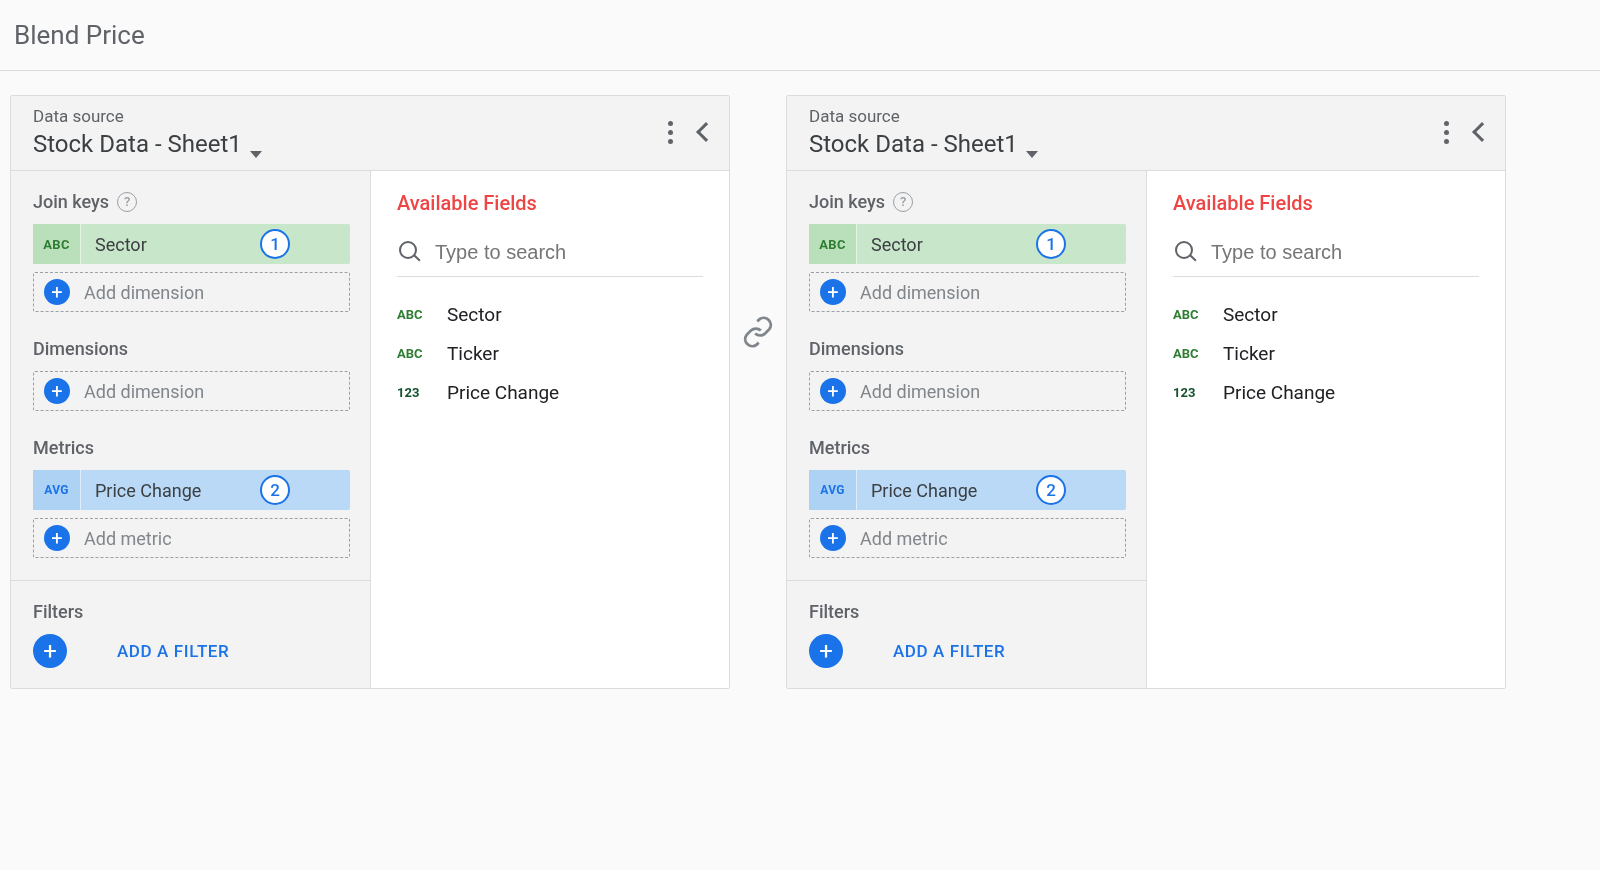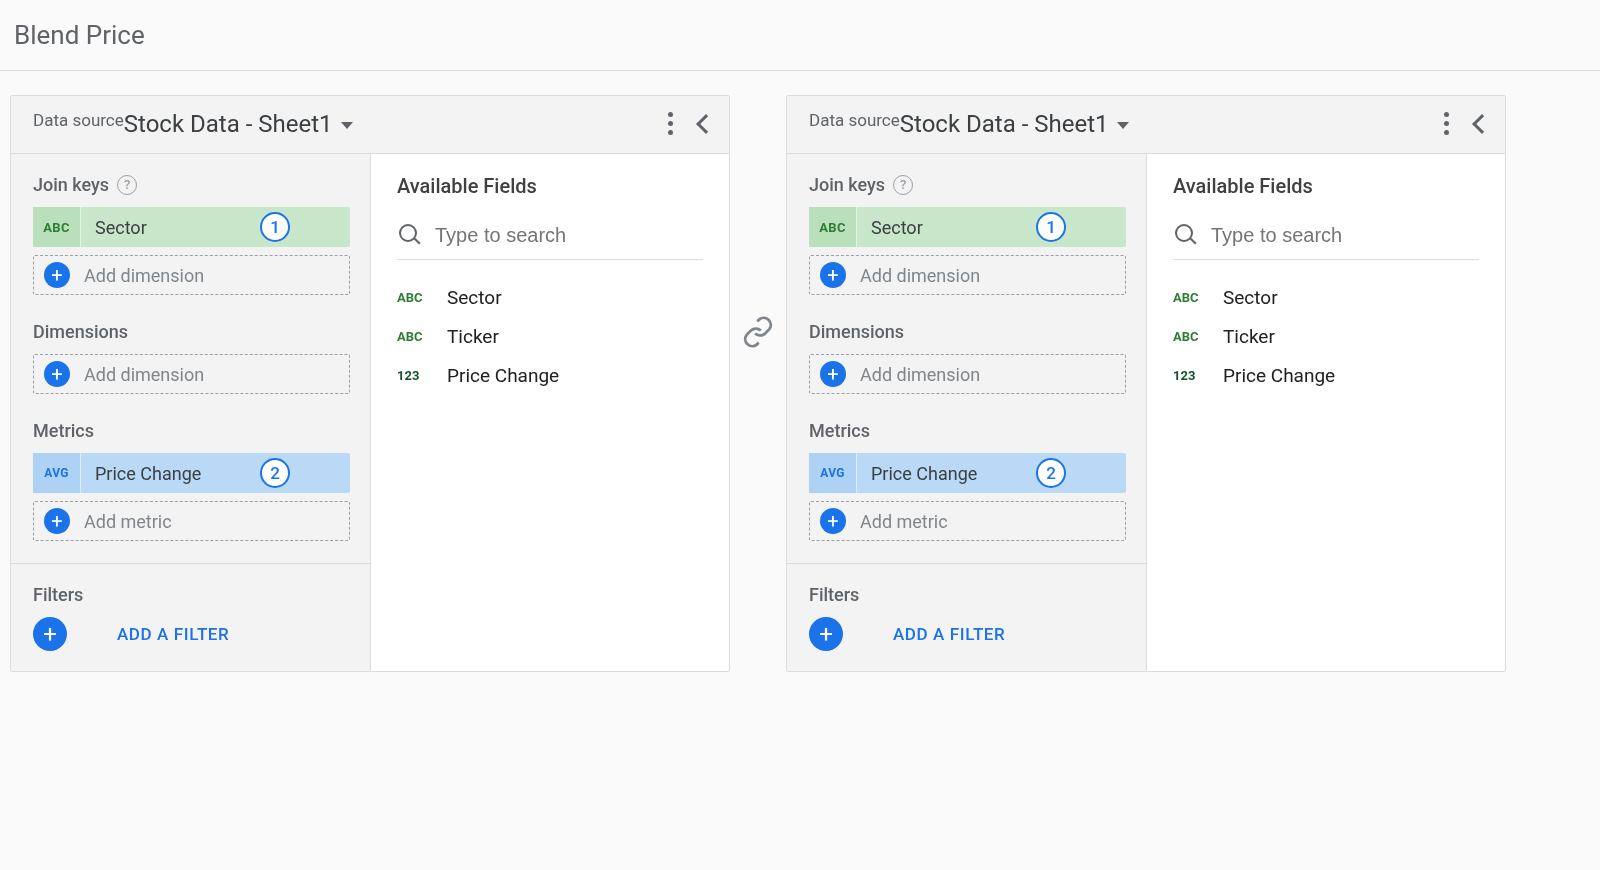--- a/index.html
+++ b/index.html
@@ -34,27 +34,27 @@
     display: flex;
     flex-direction: column;
   }
   .panel-header {
     background: #f3f3f3;
     border-bottom: 1px solid #dadce0;
     display: flex;
     align-items: center;
     padding: 10px 16px 12px 22px;
   }
-  .panel-header-info { flex: 1; display: flex; }
+  .panel-header-info { flex: 1; display: flex; flex-direction: column; }
   .ds-label {
     font-size: 17px;
     color: #5f6368;
     margin-bottom: 4px;
   }
-  .ds-name-row { display: flex; align-items: center; gap: 8px; cursor: pointer; }
+  .ds-name-row { display: flex; align-items: flex-end; gap: 8px; cursor: pointer; }
   .ds-name { font-size: 24px; color: #3c4043; font-weight: 400; }
   .caret-down {
     width: 0; height: 0;
     border-left: 6px solid transparent;
     border-right: 6px solid transparent;
     border-top: 7px solid #5f6368;
     margin-top: 4px;
   }
   .header-actions { display: flex; align-items: center; gap: 20px; color: #5f6368; }
   .kebab {
@@ -149,21 +149,21 @@
   .plus-circle.big { width: 34px; height:34px; font-size:24px; }
 
   .spacer-h { height: 26px; }
   .hr { border-top: 1px solid #dadce0; margin: 22px -20px 20px -22px; }
 
   .filters-row { display:flex; align-items:center; gap: 12px; cursor:pointer;}
   .filters-row .text {
     color:#1a73e8; font-size: 17px; font-weight:500; letter-spacing:0.6px;margin-left:24px;
   }
 
-  .af-title { font-size: 20px; font-weight:500; color:#404040; margin-bottom: 20px;}
+  .af-title { font-size: 20px; font-weight:500; color:#ef4444; margin-bottom: 20px;}
   .search-row {
     display:flex; align-items:flex-start; gap: 14px;
     border-bottom: 1px solid #dadce0;
     padding: 6px 2px 12px 2px;
     margin-bottom: 18px;
   }
   .search-row input {
     border:none; outline:none; font-size:20px; color:#5f6368;
     width:100%; background:transparent;
   }

